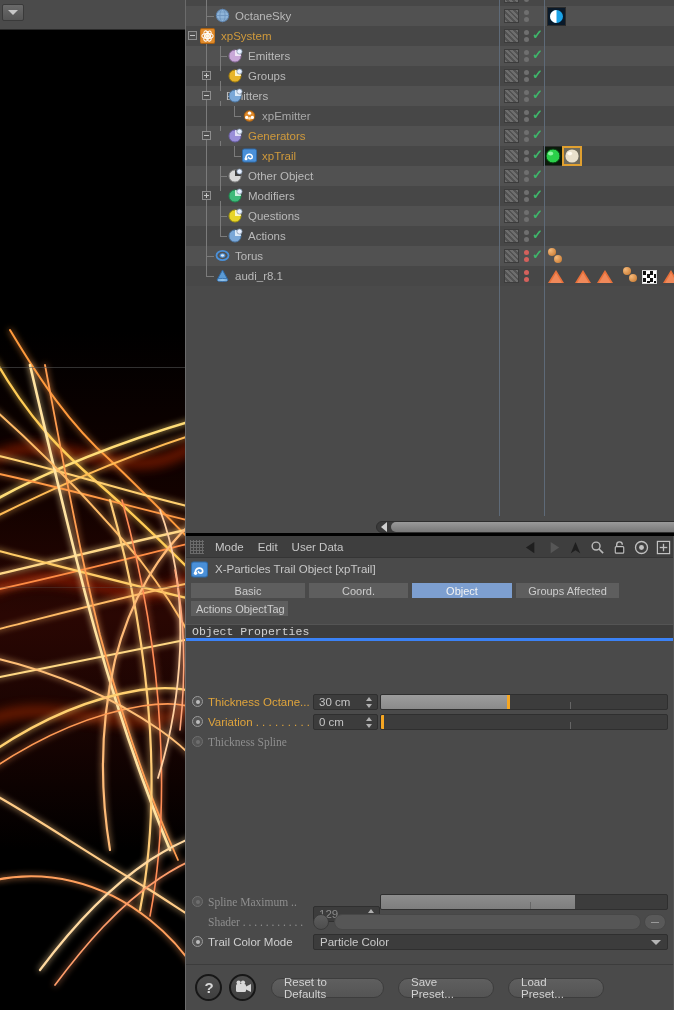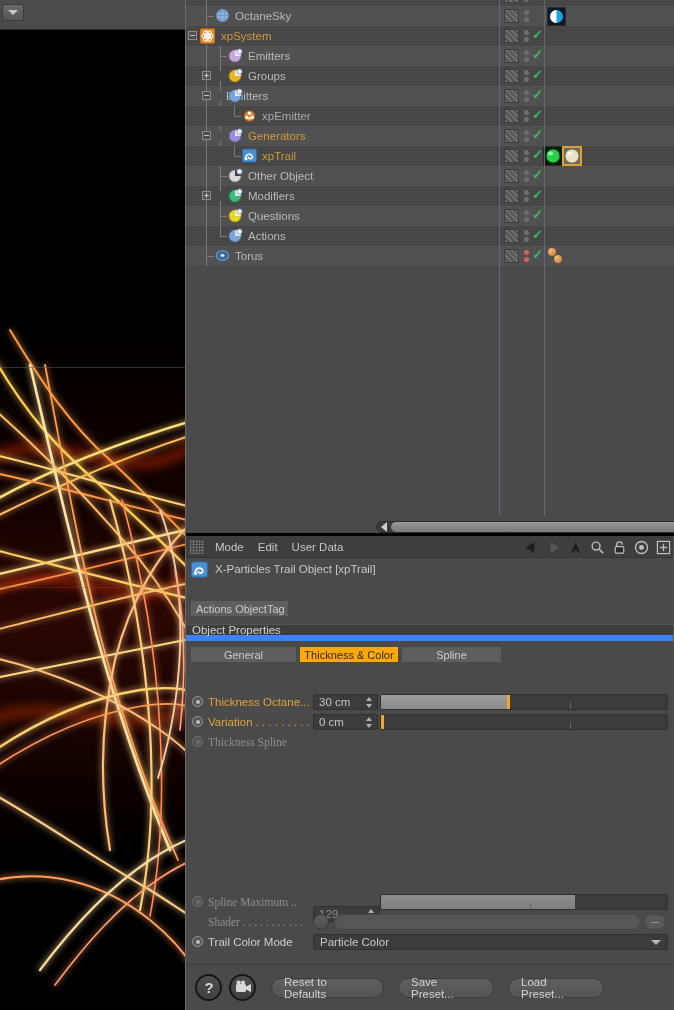--- a/index.html
+++ b/index.html
@@ -218,21 +218,21 @@
   .tab {
     height: 17px; background: #5e5e5e; border: 1px solid #4a4a4a;
     font-size: 11px; color: #cccccc;
     display: flex; align-items: center; justify-content: center;
   }
   .tab.active-blue { background: #7d9fd0; color: #f2f2f2; }
   .tab.active-orange { background: #ffa806; color: #2a2a2a; }
   .sect-title {
     position: absolute; left: 0; width: 488px; height: 17px;
     background: #3d3d3d; display: flex; align-items: center;
-    border-top: 1px solid #545454; border-bottom: 6px solid #3b82f6;
+    border-top: 1px solid #545454; border-bottom: 3px solid #3b82f6; font-family: Liberation Mono, monospace;
   }
   .sect-title span {
     font-size: 11.5px; color: #d0d0d0; margin-left: 6px;
   }
 
   
   .prow {
     position: absolute; left: 0; width: 488px; height: 20px;
     display: flex; align-items: center;
   }
@@ -747,20 +747,47 @@
         <div class="col-vis" style="top:3px;"></div>
         <div class="col-dots" style="top:2px;">
             <i class="dot red t"></i>
             <i class="dot red b"></i>
           </div>
         <div class="col-check" style="top:3px;">✓</div>
         <div class="kf-ball" style="left:362px;top:2px;"></div>
         <div class="kf-ball" style="left:368px;top:9px;"></div>
       </div>
 
+      <div class="om-row dark" style="top:266px;">
+        <div class="om-name-cell">
+          <div class="tline v" style="left:20px;top:0;height:11px;"></div>
+          <div class="tline h" style="left:20px;top:10px;width:8px;"></div>
+          <div class="om-icon" style="left:29px;top:2px;">
+            <svg width="15" height="15" viewBox="0 0 15 15">
+              <path d="M7.5,2 L13,12 L2,12 Z" fill="#5b9bd5" stroke="#2f6aa8"></path>
+              <ellipse cx="7.5" cy="12" rx="5.5" ry="1.6" fill="#8fc0e8" stroke="#2f6aa8" stroke-width=".8"></ellipse>
+            </svg>
+          </div>
+          <span class="om-label" style="margin-left:49px;">audi_r8.1</span>
+        </div>
+        <div class="col-vis" style="top:3px;"></div>
+        <div class="col-dots" style="top:2px;">
+            <i class="dot red t"></i>
+            <i class="dot red b"></i>
+          </div>
+
+        <div class="kf-tri" style="left:362px;top:4px;"></div>
+        <div class="kf-tri" style="left:389px;top:4px;"></div>
+        <div class="kf-tri" style="left:411px;top:4px;"></div>
+        <div class="kf-ball" style="left:437px;top:1px;"></div>
+        <div class="kf-ball" style="left:443px;top:8px;"></div>
+        <div class="kf-checker" style="left:456px;top:4px;"></div>
+        <div class="kf-tri" style="left:477px;top:4px;"></div>
+
+      </div>
 
       <div class="om-vsep"></div>
       <div class="om-vsep2"></div>
     </div>
 
     <div id="om-hscroll">
       <div class="sb-arrow l">
           <i></i>
         </div>
       <div class="sb-track">
@@ -812,34 +839,35 @@
       <span id="am-objicon">
         <svg width="17" height="17" viewBox="0 0 16 15">
           <rect x="0.5" y="0.5" width="15" height="14" rx="2" fill="#4a90d9" stroke="#2f6aa8"></rect>
           <path d="M4,11 C4,5 11,5 11,9 C11,11.5 7.5,11.5 7,9.5" fill="none" stroke="#fff" stroke-width="1.6" stroke-linecap="round"></path>
           <circle cx="4.3" cy="11" r="1.6" fill="#fff"></circle>
         </svg>
       </span>
       <span id="am-objtitle">X-Particles Trail Object [xpTrail]</span>
     </div>
 
+    <div class="tabrow" style="top:46px;">
+      <div class="tab" style="width:116px;">Basic</div>
+      <div class="tab" style="width:101px;">Coord.</div>
+      <div class="tab active-blue" style="width:102px;">Object</div>
+      <div class="tab" style="width:105px;">Groups Affected</div>
+    </div>
 
     <div class="tabrow" style="top:64px;">
       <div class="tab" style="width:99px;justify-content:flex-start;padding-left:5px;">Actions ObjectTag</div>
     </div>
 
     <div class="sect-title" style="top:88px;">
       <span>Object Properties</span>
     </div>
 
-    <div class="tabrow" style="top:110px;">
-      <div class="tab" style="width:107px;">General</div>
-      <div class="tab active-orange" style="width:100px;">Thickness &amp; Color</div>
-      <div class="tab" style="width:101px;">Spline</div>
-    </div>
 
 
     <div class="prow" style="top:156px;">
       <span class="radio" style="top:4px;"></span>
       <span class="plabel" style="top:4px;">Thickness Octane...</span>
       <div class="numfield" style="left:127px;top:2px;width:65px;">
         <span>30 cm</span>
         <span class="spin">
             <i class="up"></i>
             <i class="dn"></i>

